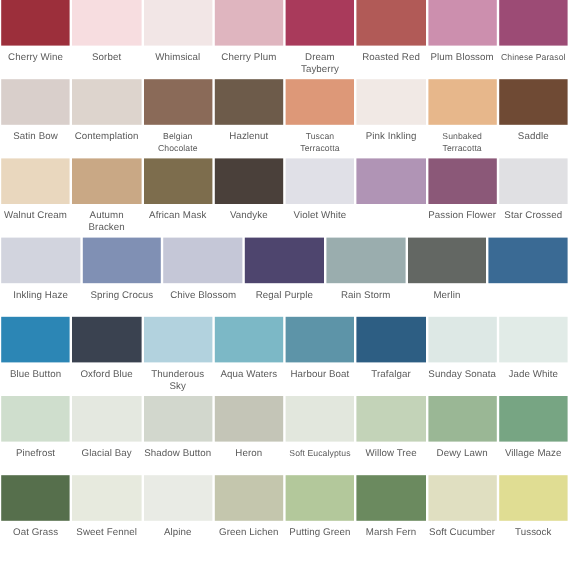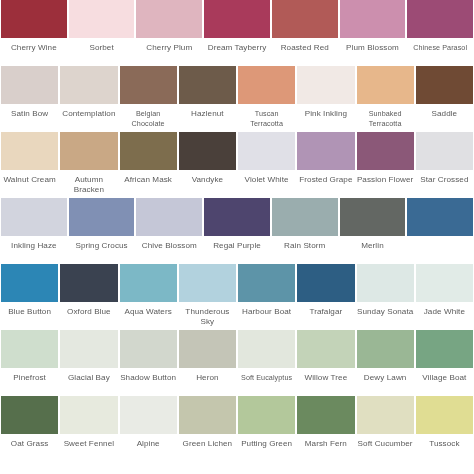--- a/index.html
+++ b/index.html
@@ -65,20 +65,24 @@
     <div class="palette-row">
       <div class="swatch-cell">
         <div class="swatch-chip" style="background-color: rgb(156, 47, 59);"></div>
         <div class="swatch-label">Cherry Wine</div>
       </div>
       <div class="swatch-cell">
         <div class="swatch-chip" style="background-color: rgb(247, 221, 224);"></div>
         <div class="swatch-label">Sorbet</div>
       </div>
       <div class="swatch-cell">
+        <div class="swatch-chip" style="background-color: rgb(242, 230, 230);"></div>
+        <div class="swatch-label">Whimsical</div>
+      </div>
+      <div class="swatch-cell">
         <div class="swatch-chip" style="background-color: rgb(223, 181, 191);"></div>
         <div class="swatch-label">Cherry Plum</div>
       </div>
       <div class="swatch-cell">
         <div class="swatch-chip" style="background-color: rgb(169, 58, 91);"></div>
         <div class="swatch-label">Dream Tayberry</div>
       </div>
       <div class="swatch-cell">
         <div class="swatch-chip" style="background-color: rgb(177, 90, 87);"></div>
         <div class="swatch-label">Roasted Red</div>
@@ -142,21 +146,20 @@
       <div class="swatch-cell">
         <div class="swatch-chip" style="background-color: rgb(74, 64, 58);"></div>
         <div class="swatch-label">Vandyke</div>
       </div>
       <div class="swatch-cell">
         <div class="swatch-chip" style="background-color: rgb(224, 224, 231);"></div>
         <div class="swatch-label">Violet White</div>
       </div>
       <div class="swatch-cell">
         <div class="swatch-chip" style="background-color: rgb(176, 148, 181);"></div>
-        <div class="swatch-label">Frosted Grape</div>
       </div>
       <div class="swatch-cell">
         <div class="swatch-chip" style="background-color: rgb(139, 88, 120);"></div>
         <div class="swatch-label">Passion Flower</div>
       </div>
       <div class="swatch-cell">
         <div class="swatch-chip" style="background-color: rgb(224, 224, 227);"></div>
         <div class="swatch-label">Star Crossed</div>
       </div>
     </div>
@@ -192,28 +195,28 @@
     <div class="palette-row">
       <div class="swatch-cell">
         <div class="swatch-chip" style="background-color: rgb(44, 134, 181);"></div>
         <div class="swatch-label">Blue Button</div>
       </div>
       <div class="swatch-cell">
         <div class="swatch-chip" style="background-color: rgb(58, 66, 80);"></div>
         <div class="swatch-label">Oxford Blue</div>
       </div>
       <div class="swatch-cell">
+        <div class="swatch-chip" style="background-color: rgb(178, 210, 222);"></div>
+        <div class="swatch-label">Thunderous Sky</div>
+      </div>
+      <div class="swatch-cell">
         <div class="swatch-chip" style="background-color: rgb(124, 184, 198);"></div>
         <div class="swatch-label">Aqua Waters</div>
       </div>
       <div class="swatch-cell">
-        <div class="swatch-chip" style="background-color: rgb(178, 210, 222);"></div>
-        <div class="swatch-label">Thunderous Sky</div>
-      </div>
-      <div class="swatch-cell">
         <div class="swatch-chip" style="background-color: rgb(93, 148, 168);"></div>
         <div class="swatch-label">Harbour Boat</div>
       </div>
       <div class="swatch-cell">
         <div class="swatch-chip" style="background-color: rgb(45, 94, 131);"></div>
         <div class="swatch-label">Trafalgar</div>
       </div>
       <div class="swatch-cell">
         <div class="swatch-chip" style="background-color: rgb(221, 232, 229);"></div>
         <div class="swatch-label">Sunday Sonata</div>
@@ -247,21 +250,21 @@
       <div class="swatch-cell">
         <div class="swatch-chip" style="background-color: rgb(195, 211, 184);"></div>
         <div class="swatch-label">Willow Tree</div>
       </div>
       <div class="swatch-cell">
         <div class="swatch-chip" style="background-color: rgb(154, 183, 149);"></div>
         <div class="swatch-label">Dewy Lawn</div>
       </div>
       <div class="swatch-cell">
         <div class="swatch-chip" style="background-color: rgb(119, 165, 131);"></div>
-        <div class="swatch-label">Village Boat</div>
+        <div class="swatch-label">Village Maze</div>
       </div>
     </div>
     <div class="palette-row">
       <div class="swatch-cell">
         <div class="swatch-chip" style="background-color: rgb(86, 111, 76);"></div>
         <div class="swatch-label">Oat Grass</div>
       </div>
       <div class="swatch-cell">
         <div class="swatch-chip" style="background-color: rgb(231, 234, 222);"></div>
         <div class="swatch-label">Sweet Fennel</div>

